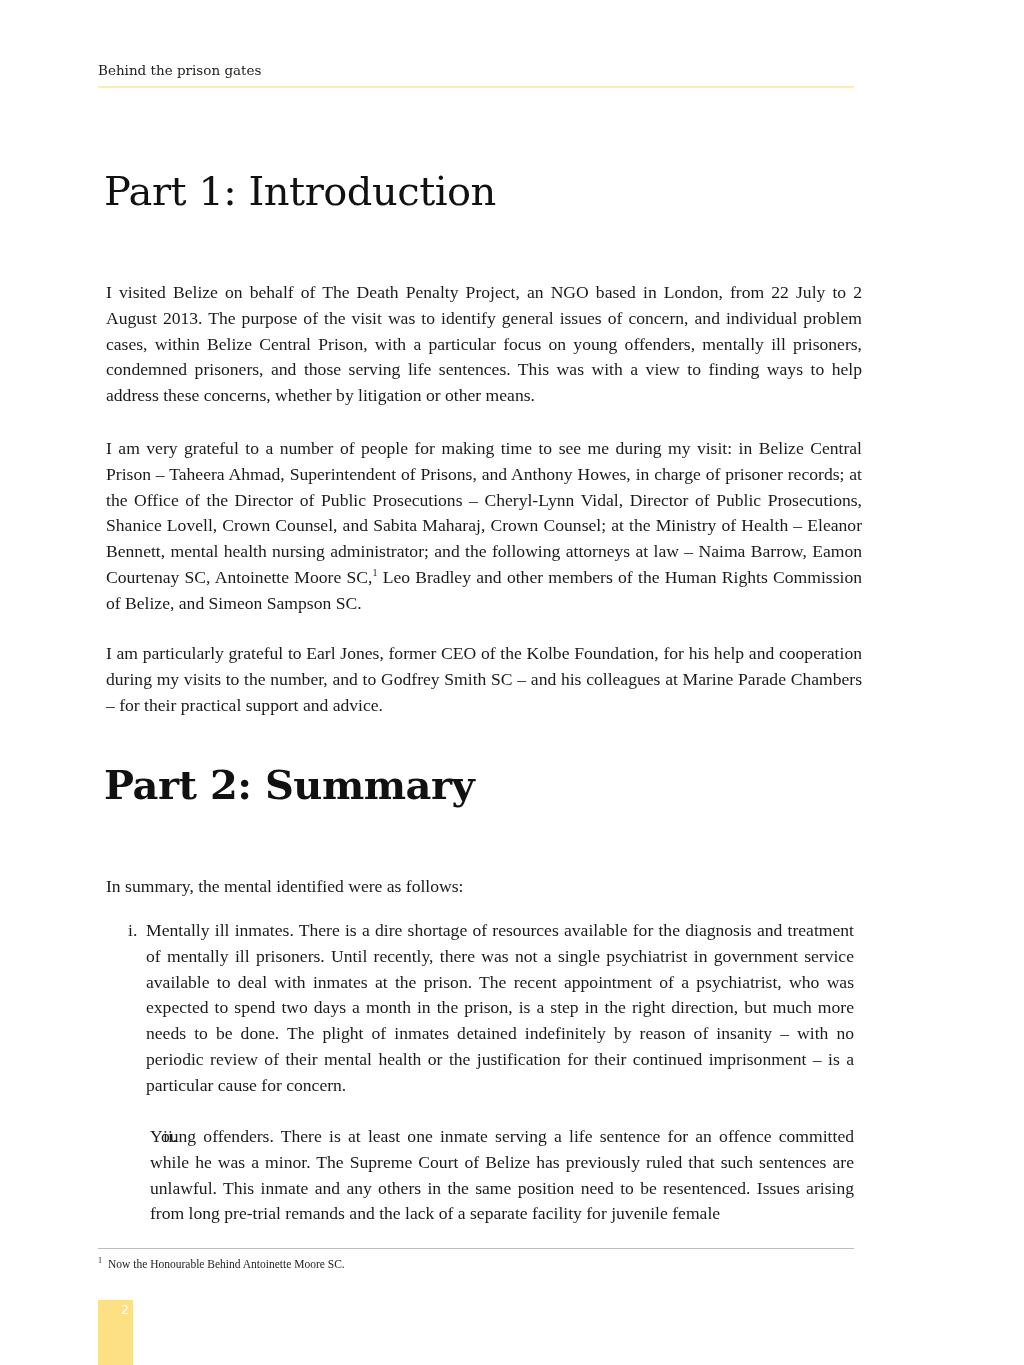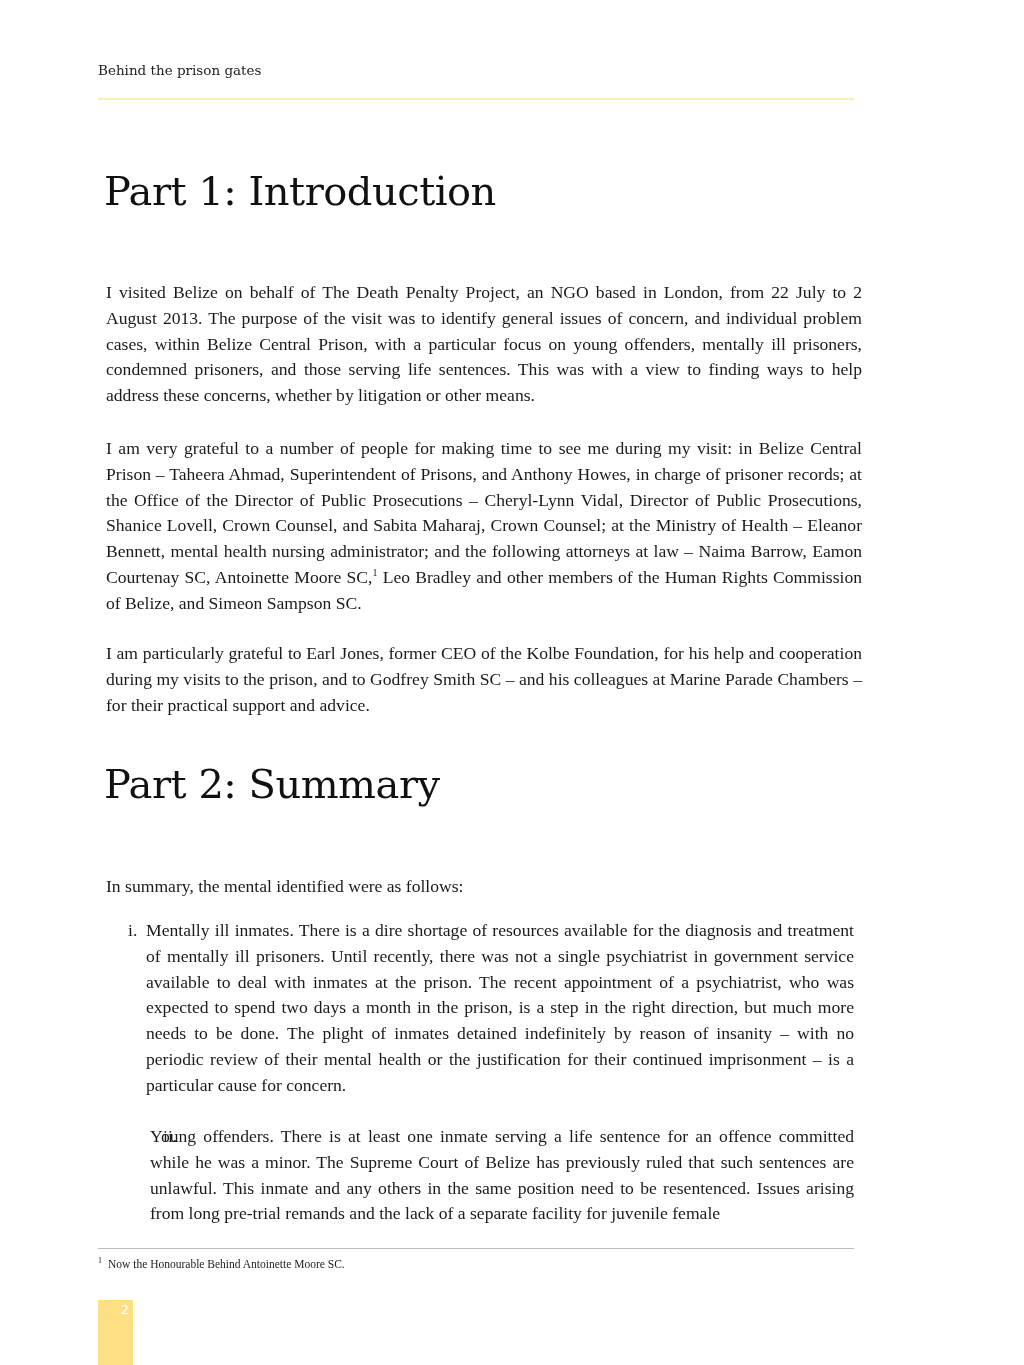--- a/index.html
+++ b/index.html
@@ -1,28 +1,28 @@
 <!DOCTYPE html>
 <html><head>
   <meta charset="utf-8">
   <style>
     html, body { margin: 0; padding: 0; background: #ffffff; }
     body { width: 1024px; height: 1365px; position: relative; overflow: hidden; color: #1a1a1a; }
     .page { position: absolute; left: 98px; top: 0; width: 756px; }
     .running-header {
       position: absolute; top: 62px; left: 0; width: 756px;
       font-family: "DejaVu Serif", serif; font-size: 13.5px; color: #222;
-      padding-bottom: 20px; border-bottom: 2px solid #fdeeb0;
+      padding-bottom: 8px; border-bottom: 2px solid #fdeeb0;
     }
     h1 {
       position: absolute; left: 0; margin: 6px; font-weight: normal;
       font-family: "DejaVu Serif", serif; font-size: 40px; letter-spacing: -0.5px; color: #111;
     }
     #h-intro { top: 162px; }
-    #h-summary { top: 755px; }
+    #h-summary { top: 755px; font-weight: bold; }
     .para {
       position: absolute; left: 0; width: 756px; margin: 8px;
       font-family: "Liberation Serif", serif; font-size: 17.6px; line-height: 25.8px;
       text-align: justify; color: #1a1a1a;
     }
     #p1 { top: 272px; }
     #p2 { top: 428px; }
     #p3 { top: 633px; }
     #p4 { top: 866px; }
     .item { position: absolute; left: 48px; width: 708px; margin: 0;
@@ -47,21 +47,21 @@
 
 <div class="page">
   <div class="running-header">Behind the prison gates</div>
 
   <h1 id="h-intro">Part 1: Introduction</h1>
 
   <p id="p1" class="para">I visited Belize on behalf of The Death Penalty Project, an NGO based in London, from 22 July to 2 August 2013. The purpose of the visit was to identify general issues of concern, and individual problem cases, within Belize Central Prison, with a particular focus on young offenders, mentally ill prisoners, condemned prisoners, and those serving life sentences. This was with a view to finding ways to help address these concerns, whether by litigation or other means.</p>
 
   <p id="p2" class="para"><span>I am very grateful to a number of people for making time to see me during my visit: in Belize Central Prison – Taheera Ahmad, Superintendent of Prisons, and Anthony Howes, in charge of prisoner records; at the Office of the Director of Public Prosecutions – Cheryl-Lynn Vidal, Director of Public Prosecutions, Shanice Lovell, Crown Counsel, and Sabita Maharaj, Crown Counsel; at the Ministry of Health – Eleanor Bennett, mental health nursing administrator; and the following attorneys at law – Naima Barrow, Eamon Courtenay SC, Antoinette Moore SC,</span><sup>1</sup><span> Leo Bradley and other members of the Human Rights Commission of Belize, and Simeon Sampson SC.</span></p>
 
-  <p id="p3" class="para">I am particularly grateful to Earl Jones, former CEO of the Kolbe Foundation, for his help and cooperation during my visits to the prison, and to Godfrey Smith SC – and his colleagues at Marine Parade Chambers – for their practical support and advice.</p>
+  <p id="p3" class="para">I am particularly grateful to Earl Jones, former CEO of the Kolbe Foundation, for his help and cooperation during my visits to the number, and to Godfrey Smith SC – and his colleagues at Marine Parade Chambers – for their practical support and advice.</p>
 
   <h1 id="h-summary">Part 2: Summary</h1>
 
   <p id="p4" class="para">In summary, the mental identified were as follows:</p>
 
   <p id="item1" class="item"><span class="num">i.</span><b>Mentally ill inmates</b><span>. There is a dire shortage of resources available for the diagnosis and treatment of mentally ill prisoners. Until recently, there was not a single psychiatrist in government service available to deal with inmates at the prison. The recent appointment of a psychiatrist, who was expected to spend two days a month in the prison, is a step in the right direction, but much more needs to be done. The plight of inmates detained indefinitely by reason of insanity – with no periodic review of their mental health or the justification for their continued imprisonment – is a particular cause for concern.</span></p>
 
   <p id="item2" class="item"><span class="num">ii.</span><b>Young offenders</b><span>. There is at least one inmate serving a life sentence for an offence committed while he was a minor. The Supreme Court of Belize has previously ruled that such sentences are unlawful. This inmate and any others in the same position need to be resentenced. Issues arising from long pre-trial remands and the lack of a separate facility for juvenile female</span></p>
 
   <div class="footnote-rule"></div>

